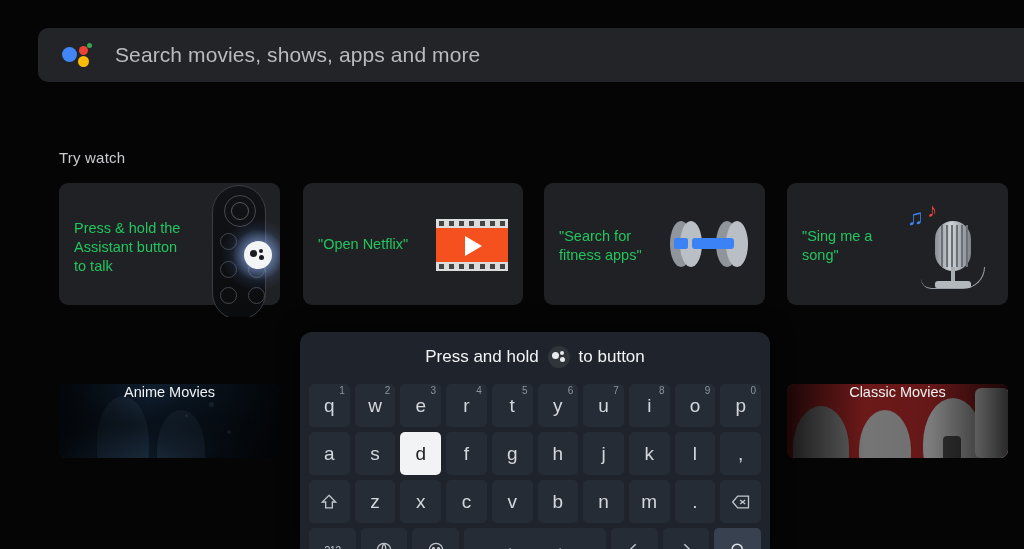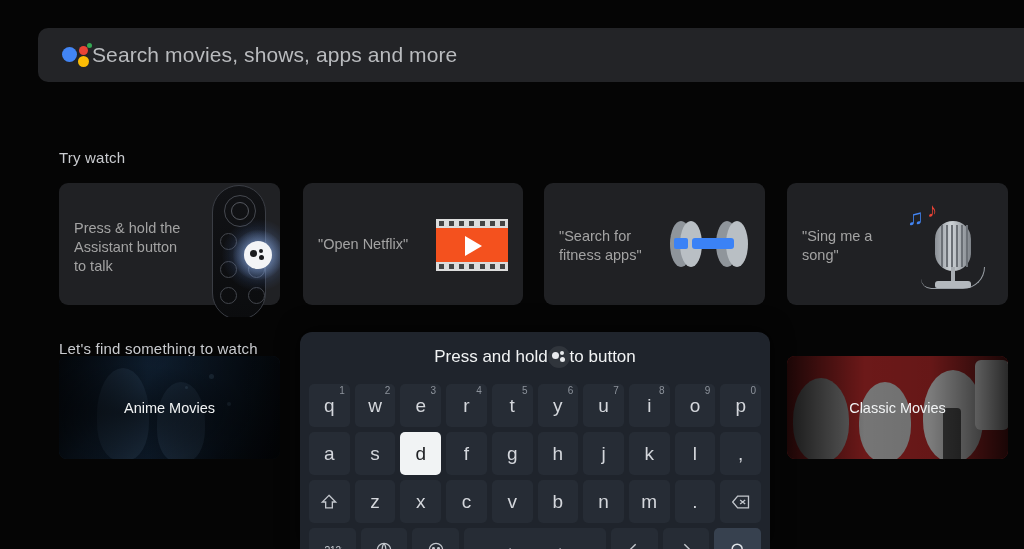--- a/index.html
+++ b/index.html
@@ -20,37 +20,37 @@
     display: flex; align-items: center;
     padding-left: 24px;
   }
   .assistant-logo { position: relative; width: 30px; height: 30px; flex: 0 0 30px; }
   .assistant-logo .dot { position:absolute; border-radius:50%; }
   .dot-blue   { width: 15px; height: 15px; background:#4285F4; left: 0px;  top: 7px; }
   .dot-red    { width: 9px;  height: 9px;  background:#EA4335; left: 17px; top: 6px; }
   .dot-yellow { width: 11px; height: 11px; background:#FBBC05; left: 16px; top: 16px; }
   .dot-green  { width: 5px;  height: 5px;  background:#34A853; left: 25px; top: 3px; }
   .search-placeholder {
-    color: #b9bbbe; font-size: 21px; letter-spacing: .1px;
+    margin-left: 23px; color: #b9bbbe; font-size: 21px; letter-spacing: .1px;
   }
 
   
   .section-title {
     position: absolute; color: #c9cbcf; font-size: 15px; letter-spacing: .2px;
   }
   #try-saying-title { left: 59px; top: 149px; }
   #watch-title { left: 59px; top: 340px; }
 
   
   .suggest-card {
     position: absolute; top: 183px; height: 122px;
     background: #202124; border-radius: 9px; overflow: visible;
   }
   .suggest-card .card-text {
-    position: absolute; color: #a3a3a3; font-size: 14.5px; line-height: 19px;
+    position: absolute; color: #22c55e; font-size: 14.5px; line-height: 19px;
   }
   #card-0 { left: 59px;  width: 221px; }
   #card-1 { left: 303px; width: 220px; }
   #card-2 { left: 544px; width: 221px; }
   #card-3 { left: 787px; width: 221px; }
   #card-0 .card-text { left: 15px; top: 36px; width: 110px; }
   #card-1 .card-text { left: 15px; top: 52px; width: 110px; }
   #card-2 .card-text { left: 15px; top: 44px; width: 110px; }
   #card-3 .card-text { left: 15px; top: 44px; width: 100px; }
 
@@ -125,22 +125,22 @@
   .mic-line { position:absolute; width: 1.6px; background:#6b7076; top: 4px; height: 42px; }
   .mic-stem { position:absolute; left: 46px; top: 66px; width: 4px; height: 16px; background:#a9aeb3; }
   .mic-base { position:absolute; left: 30px; top: 80px; width: 36px; height: 7px; background:#b4b9be; border-radius: 3px 3px 2px 2px; }
   .mic-cord { position:absolute; left: 16px; top: 66px; width: 64px; height: 22px; border: 1.8px solid #9aa0a6; border-top:none; border-left:none; border-radius: 0 0 30px 14px; }
   .note { position:absolute; }
   .note-blue { left: 2px; top: 4px; color:#4285F4; font-size: 22px; }
   .note-red  { left: 22px; top: -2px; color:#EA4335; font-size: 20px; }
 
   
   .watch-card {
-    position: absolute; top: 356px; height: 103px; border-radius: 8px;
-    overflow:hidden; display:flex; align-items:center; justify-content:center;
+    position: absolute; top: 384px; height: 74px; border-radius: 8px;
+    overflow:hidden; display:flex; justify-content:center;
   }
   .watch-card .watch-label {
     position: relative; z-index: 3; color:#f1f3f4; font-size: 14.5px;
   }
   #watch-0 { left: 59px; width: 221px; background: linear-gradient(135deg,#0a1624 0%,#13273d 35%,#0d1b2b 70%,#060c14 100%); }
   #watch-0::after {
     content:""; position:absolute; inset:0; z-index:2;
     background: radial-gradient(ellipse at 30% 55%, rgba(0,0,0,.55), rgba(0,0,0,.15) 60%),
                 linear-gradient(90deg, rgba(0,0,0,.7), rgba(0,0,0,.1) 40%, rgba(0,0,0,.75));
   }
@@ -159,21 +159,21 @@
 
   
   .keyboard-panel {
     position:absolute; left: 300px; top: 332px; width: 470px; height: 217px;
     background: #1f242c; border-radius: 12px 12px 0 0;
     box-shadow: 0 -2px 22px rgba(0,0,0,.65);
     overflow: hidden;
   }
   .kb-hint {
     position:absolute; left:0; right:0; top: 14px;
-    display:flex; align-items:center; justify-content:center; 
+    display:flex; align-items:center; justify-content:center; gap: 9px;
     color:#f1f3f4; font-size: 17px;
   }
   .mini-assist {
     position: relative; width: 22px; height: 22px; border-radius:50%;
     background: rgba(255,255,255,0.08); flex: 0 0 22px;
   }
   .mini-assist .md { position:absolute; border-radius:50%; background:#e8eaed; }
   .md1 { width: 7px; height: 7px; left: 4px; top: 6px; }
   .md2 { width: 4px; height: 4px; left: 12px; top: 5px; }
   .md3 { width: 5px; height: 5px; left: 12px; top: 11px; }
@@ -282,21 +282,20 @@
         <i class="mic-line" style="left:16px"></i>
           <i class="mic-line" style="left:21px"></i>
         <i class="mic-line" style="left:26px"></i>
           <i class="mic-line" style="left:31px"></i>
       </div>
       <div class="mic-stem"></div>
       <div class="mic-base"></div>
     </div>
   </div>
 
-  <div class="section-title" id="watch-title">Let's find something to watch</div>
 
   <div class="watch-card" id="watch-0">
     <span class="anime-fig f1"></span>
     <span class="anime-fig f2"></span>
     <span class="bokeh" style="left:150px; top:18px; width:5px; height:5px;"></span>
     <span class="bokeh" style="left:168px; top:46px; width:4px; height:4px;"></span>
     <span class="bokeh" style="left:126px; top:30px; width:3px; height:3px;"></span>
     <span class="watch-label">Anime Movies</span>
   </div>
 

